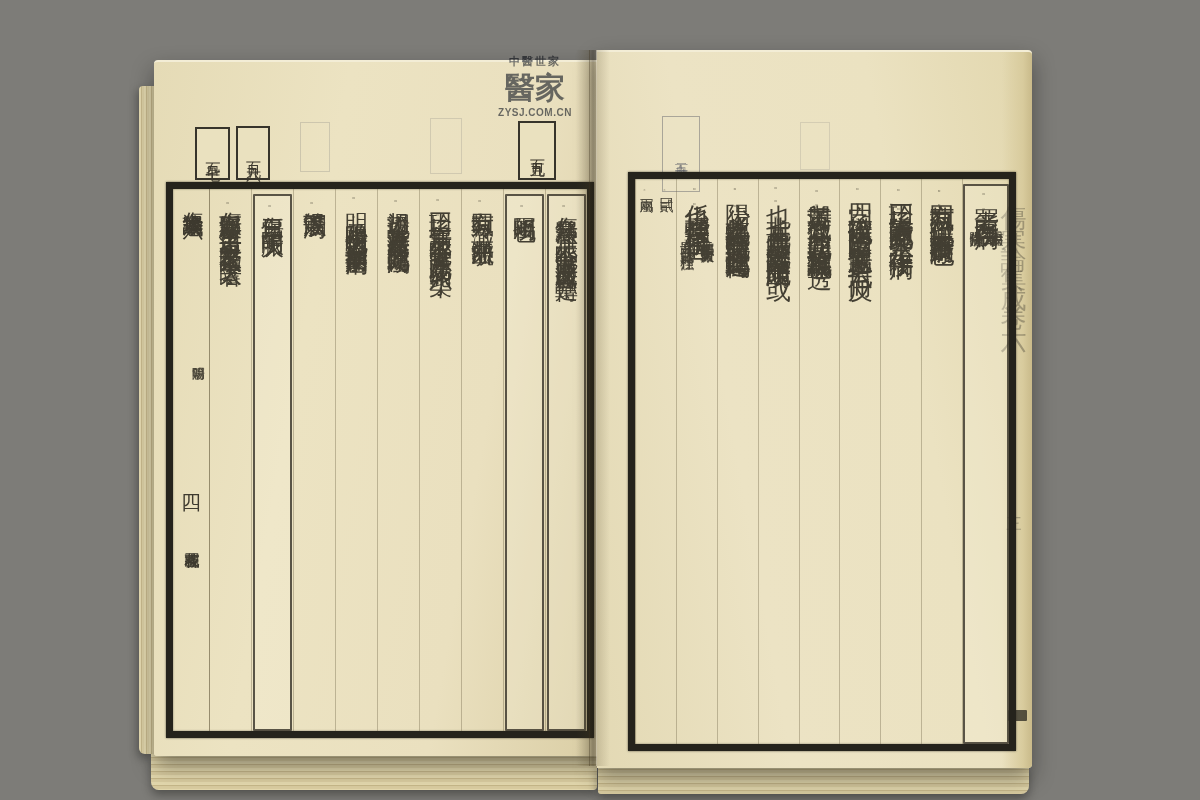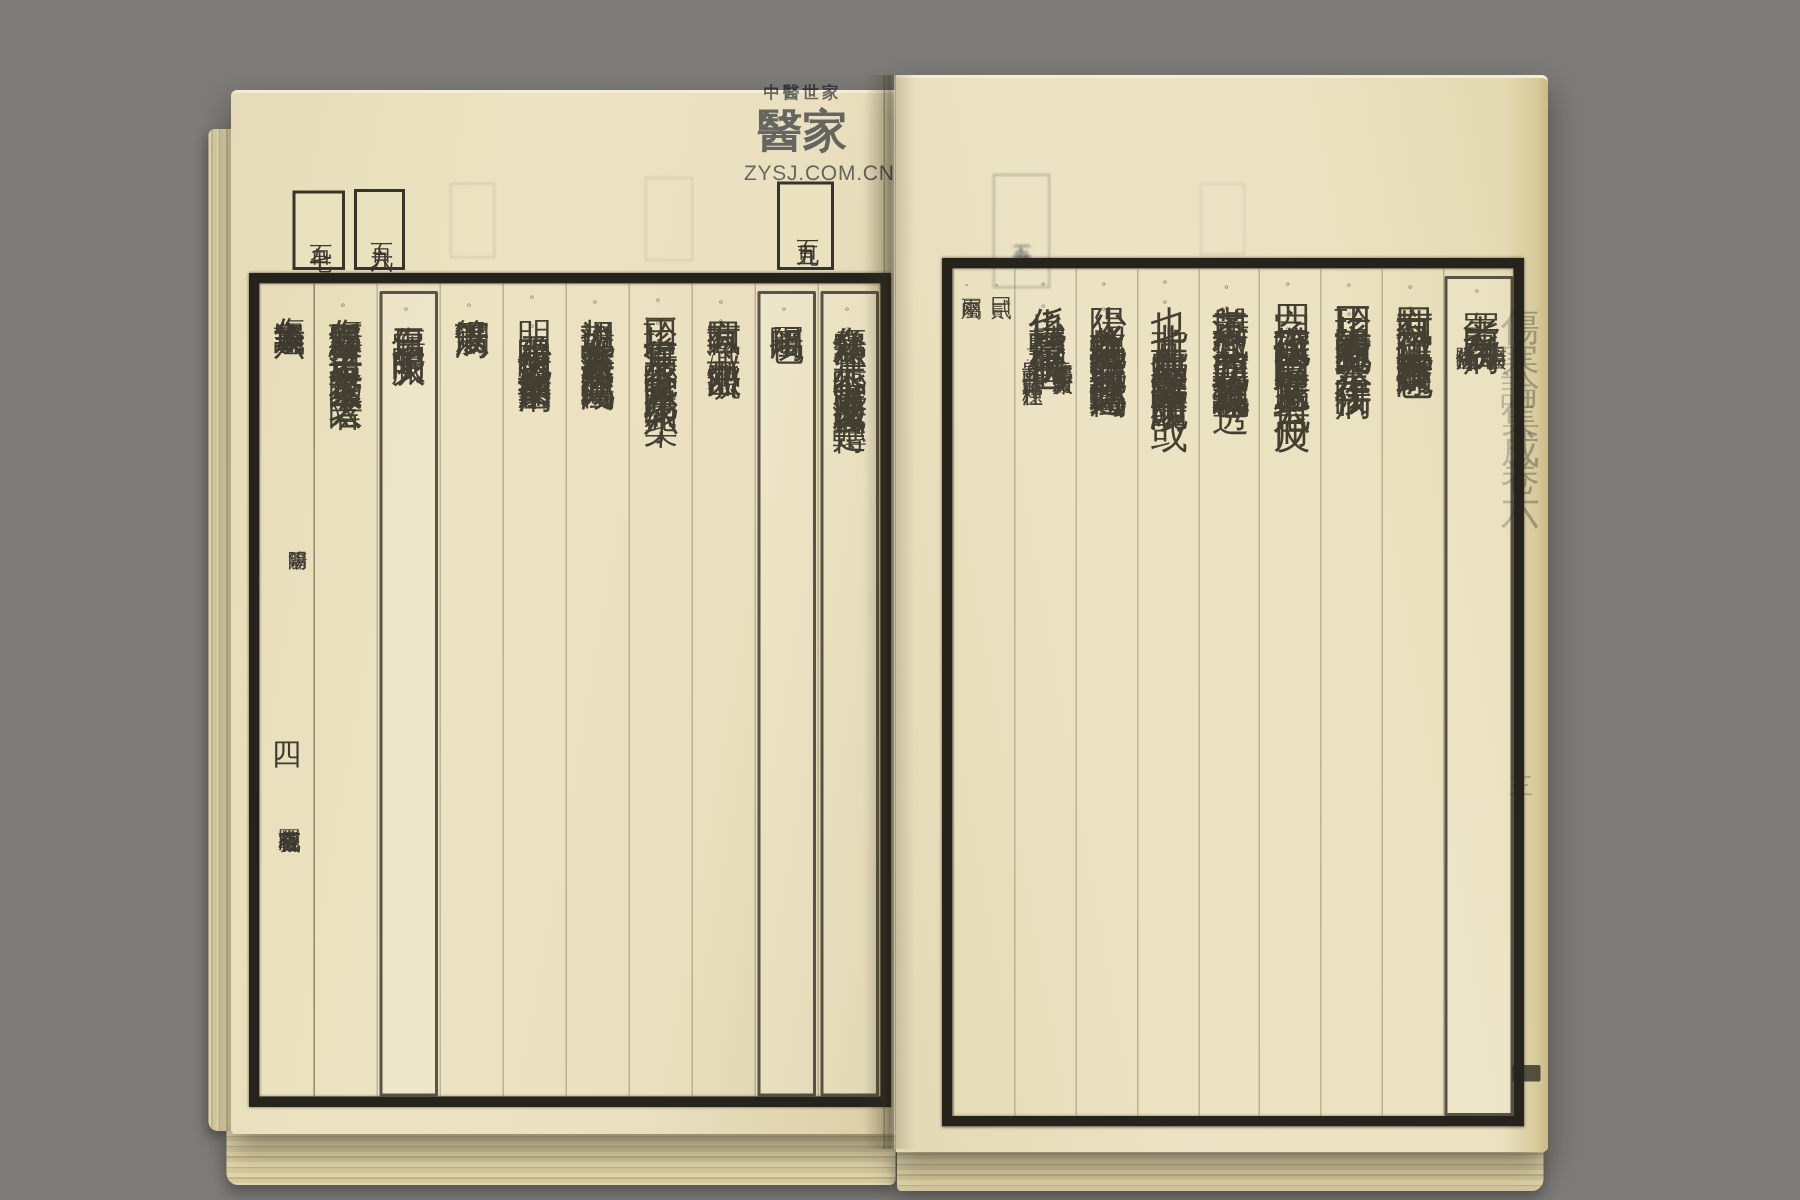--- a/index.html
+++ b/index.html
@@ -96,21 +96,21 @@
   }
   
   .watermark{
     position:absolute;left:496px;top:10px;width:78px;z-index:9;text-align:center;
     color:#0f172a;opacity:.6;mix-blend-mode:multiply;pointer-events:none;
     font-family:"Liberation Sans","DejaVu Sans",sans-serif;
     margin-top:44px;
   }
   .wm-head{font-size:11px;letter-spacing:2px;font-weight:bold;}
   .wm-seal{font-size:30px;font-weight:bold;line-height:32px;letter-spacing:0;margin-top:3px;}
-  .wm-url{font-size:14px;font-weight:normal;letter-spacing:.5px;margin-top:3px;}
+  .wm-url{font-size:10px;font-weight:bold;letter-spacing:.5px;margin-top:3px;}
 </style>
 </head>
 <body>
 
 <div>
 
   <div class="edge-left"></div>
   <div class="edge-bottom lft"></div>
   <div class="edge-bottom rgt"></div>
 

